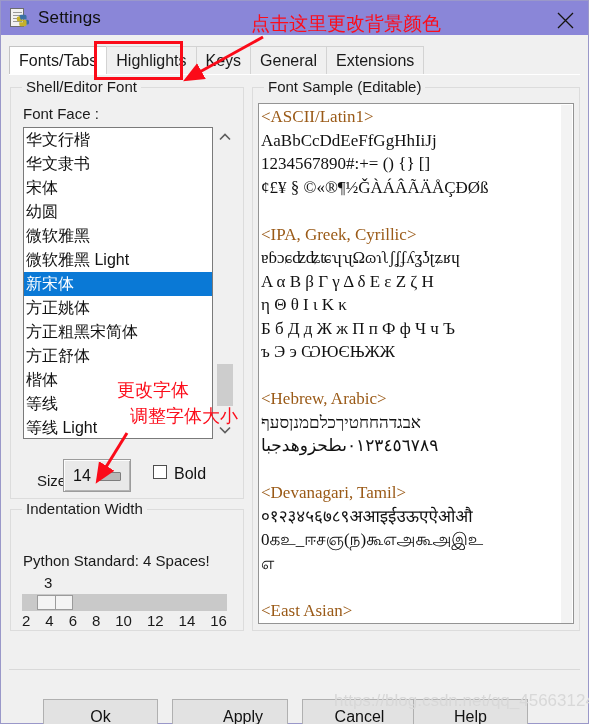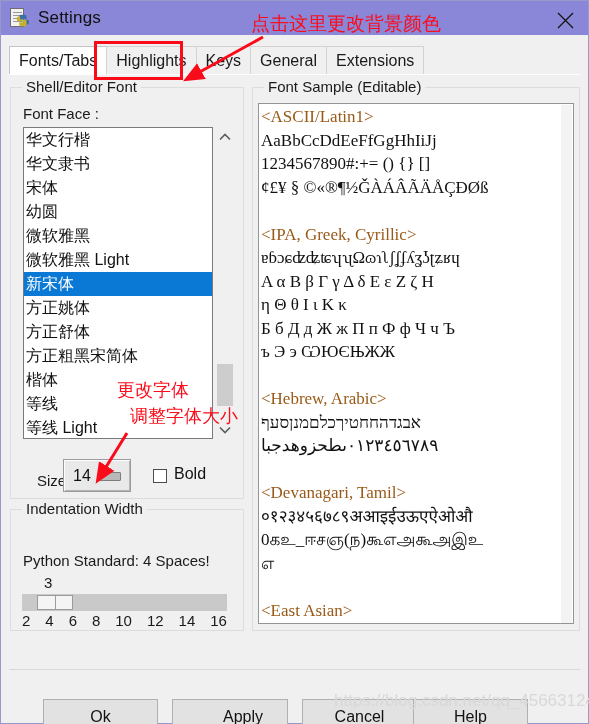--- a/index.html
+++ b/index.html
@@ -207,21 +207,21 @@
     right: 9px; top: 12px;
     width: 22px; height: 9px;
     background: #b9b9b9;
     border: 1px solid #7d7d7d;
     border-radius: 1px;
     box-sizing: border-box;
   }
   .chk-wrap {
     position: absolute;
     left: 152px; top: 464px;
-    display: flex; align-items: flex-end;
+    display: flex; align-items: flex-start;
   }
   .chk-box {
     width: 14px; height: 14px;
     border: 1px solid #4d4d4d;
     background: #fff;
     box-sizing: border-box;
   }
   .chk-label {
     margin-left: 7px;
     font-size: 16px;
@@ -408,22 +408,22 @@
   <div class="listwrap">
     <ul id="font-list">
         <li>华文行楷</li>
         <li>华文隶书</li>
         <li>宋体</li>
         <li>幼圆</li>
         <li>微软雅黑</li>
         <li>微软雅黑 Light</li>
         <li class="selected">新宋体</li>
         <li>方正姚体</li>
+        <li>方正粗黑宋简体</li>
         <li>方正舒体</li>
-        <li>方正粗黑宋简体</li>
         <li>楷体</li>
         <li>等线</li>
         <li>等线 Light</li>
       </ul>
   </div>
 
   <div class="scrollbar">
     <div class="sb-arrow up">
       <svg width="12" height="8" viewBox="0 0 12 8">
           <path d="M1 6.5 L6 1.5 L11 6.5" stroke="#5d5d5d" stroke-width="1.6" fill="none"></path>

